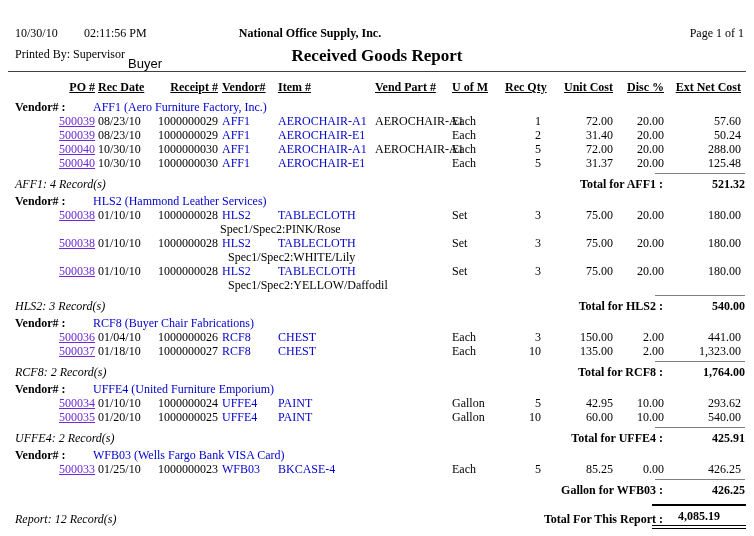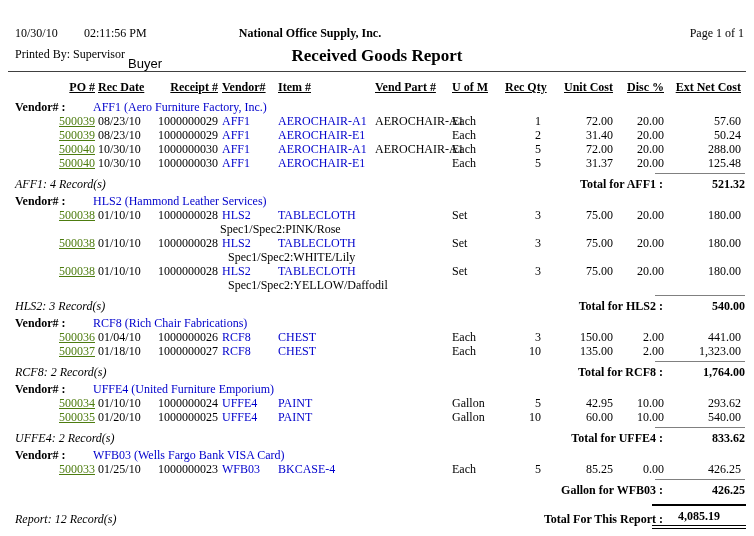--- a/index.html
+++ b/index.html
@@ -3,21 +3,21 @@
 <meta charset="utf-8">
 <style>
   html,body{margin:0;padding:0;background:#fff;}
   body{width:754px;height:536px;font-family:"Liberation Serif","DejaVu Serif",serif;font-size:12px;color:#000;overflow:hidden;}
   .page{position:relative;width:754px;height:536px;background:#fff;}
   .cell{position:absolute;top:0;white-space:nowrap;}
   .ra{text-align:right;}
   .bold{font-weight:bold;}
   .italic{font-style:italic;}
   .blue{color:#0000cc;}
-  .link{color:#4d7c0f;text-decoration:underline;cursor:pointer;}
+  .link{color:#6d28d9;text-decoration:underline;cursor:pointer;}
   .colhead .cell{font-weight:bold;text-decoration:underline;}
   
   .topline{position:absolute;top:26px;left:0;width:754px;height:15px;}
   .subhead{position:absolute;top:45px;left:0;width:754px;height:27px;}
   .headrule{position:absolute;top:71px;left:8px;width:738px;border-top:1px solid #404040;}
   .colhead{position:absolute;top:80px;left:0;width:754px;height:15px;}
   
   #report-body{position:absolute;top:97px;left:0;width:754px;}
   .row{position:relative;height:14px;line-height:14px;}
   .vendor-row{position:relative;height:17px;line-height:14px;}
@@ -176,21 +176,21 @@
       <div class="row">
         <span class="cell" style="left: 228px; width: 300px;">Spec1/Spec2:YELLOW/Daffodil</span>
       </div>
       <div class="trow">
         <span class="cell italic" style="left: 15px; width: 300px;">HLS2: 3 Record(s)</span>
         <span class="cell ra bold" style="left: 420px; width: 243px;">Total for HLS2 :</span>
         <div class="tval">540.00</div>
       </div>
       <div class="vendor-row">
         <span class="cell bold" style="left: 15px; width: 80px;">Vendor# :</span>
-        <span class="cell blue" style="left: 93px; width: 400px;">RCF8 (Rich Chair Fabrications)</span>
+        <span class="cell blue" style="left: 93px; width: 400px;">RCF8 (Buyer Chair Fabrications)</span>
       </div>
       <div class="row">
         <span class="cell ra link" style="left: 40px; width: 55px;">500036</span>
         <span class="cell" style="left: 98px; width: 58px;">01/04/10</span>
         <span class="cell ra" style="left: 140px; width: 78px;">1000000026</span>
         <span class="cell blue" style="left: 222px; width: 52px;">RCF8</span>
         <span class="cell blue" style="left: 278px; width: 95px;">CHEST</span>
         <span class="cell" style="left: 452px; width: 48px;">Each</span>
         <span class="cell ra" style="left: 505px; width: 36px;">3</span>
         <span class="cell ra" style="left: 551px; width: 62px;">150.00</span>
@@ -238,21 +238,21 @@
         <span class="cell blue" style="left: 278px; width: 95px;">PAINT</span>
         <span class="cell" style="left: 452px; width: 48px;">Gallon</span>
         <span class="cell ra" style="left: 505px; width: 36px;">10</span>
         <span class="cell ra" style="left: 551px; width: 62px;">60.00</span>
         <span class="cell ra" style="left: 616px; width: 48px;">10.00</span>
         <span class="cell ra" style="left: 671px; width: 70px;">540.00</span>
       </div>
       <div class="trow">
         <span class="cell italic" style="left: 15px; width: 300px;">UFFE4: 2 Record(s)</span>
         <span class="cell ra bold" style="left: 420px; width: 243px;">Total for UFFE4 :</span>
-        <div class="tval">833.62</div>
+        <div class="tval">425.91</div>
       </div>
       <div class="vendor-row">
         <span class="cell bold" style="left: 15px; width: 80px;">Vendor# :</span>
         <span class="cell blue" style="left: 93px; width: 400px;">WFB03 (Wells Fargo Bank VISA Card)</span>
       </div>
       <div class="row">
         <span class="cell ra link" style="left: 40px; width: 55px;">500033</span>
         <span class="cell" style="left: 98px; width: 58px;">01/25/10</span>
         <span class="cell ra" style="left: 140px; width: 78px;">1000000023</span>
         <span class="cell blue" style="left: 222px; width: 52px;">WFB03</span>

